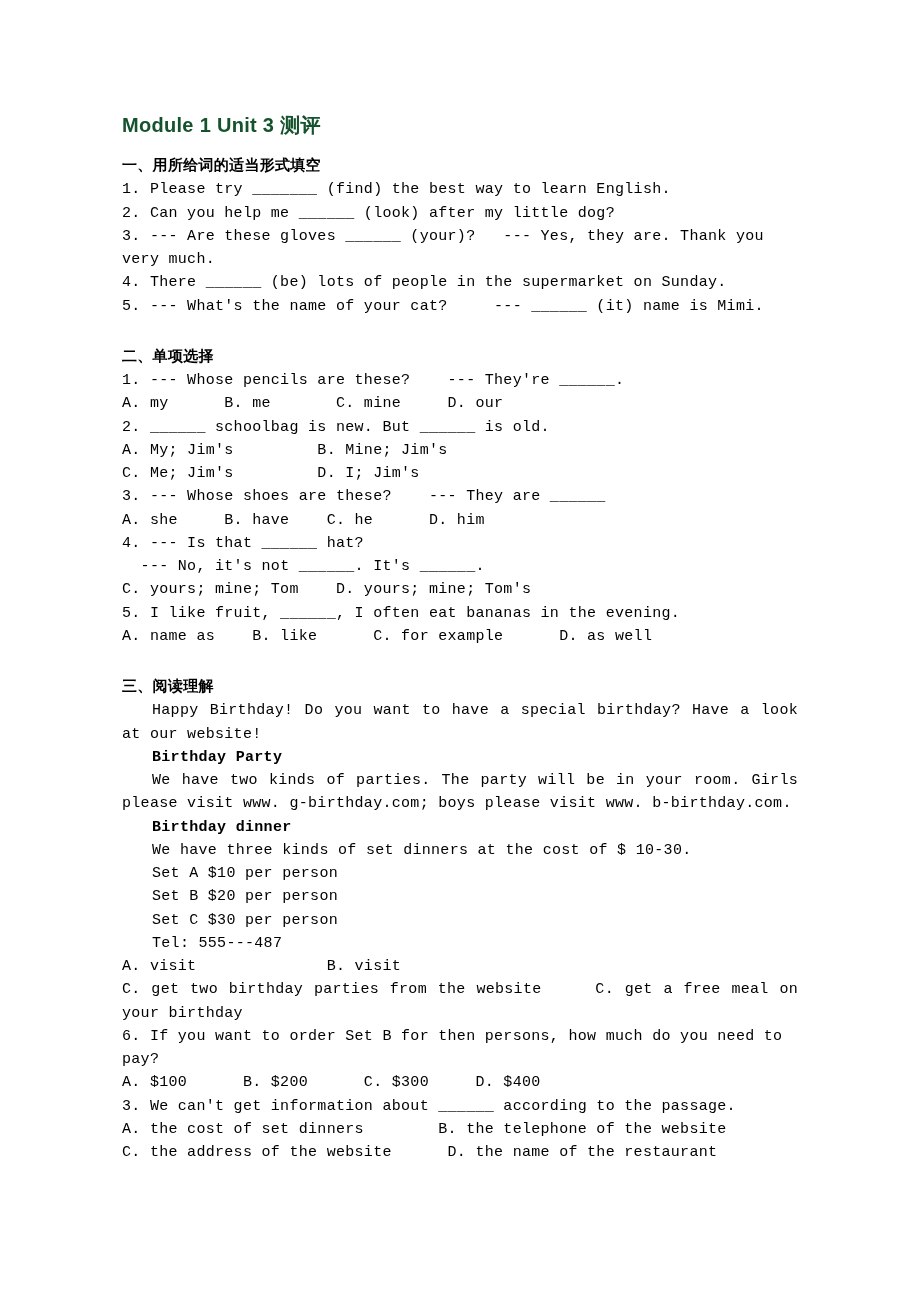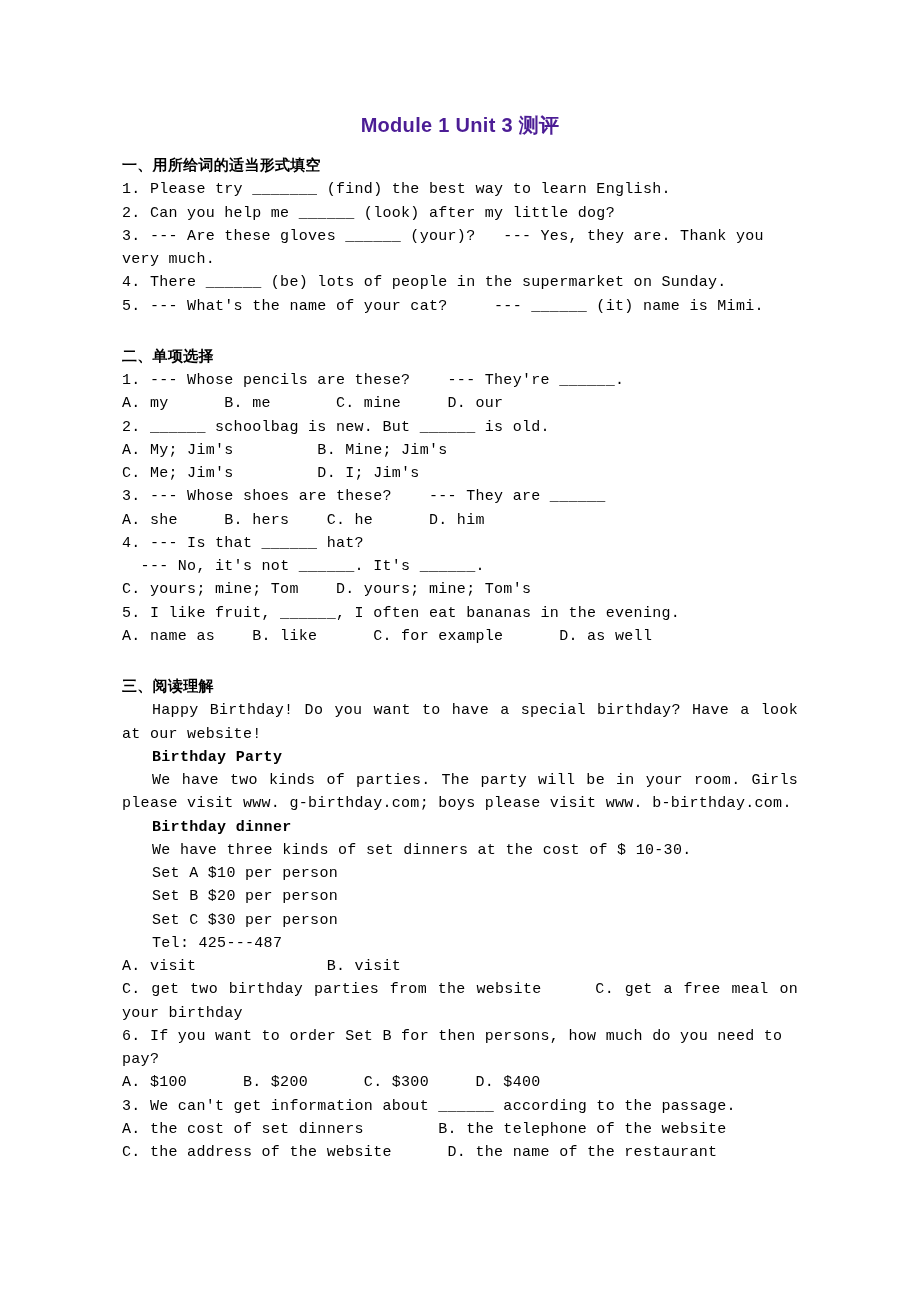--- a/index.html
+++ b/index.html
@@ -12,22 +12,22 @@
     width: 920px;
     min-height: 1302px;
     padding: 110px 122px 60px 122px;
     box-sizing: border-box;
     font-size: 15px;
     line-height: 1.55;
     color: #000;
     letter-spacing: 0.3px;
   }
   .title {
-    text-align: center;
-    color: #4c1d95;
+    text-align: left;
+    color: #14532d;
     font-weight: bold;
     font-size: 20px;
     font-family: "Microsoft YaHei", "SimHei", sans-serif;
   }
   .section-head {
     font-weight: bold;
     margin-top: 14px;
     margin-bottom: 0;
     font-family: Liberation Mono, monospace;
   }
@@ -63,39 +63,39 @@
 
   <div class="gap"></div>
 
   <div class="section-head">二、单项选择</div>
   <p class="line mono">1. --- Whose pencils are these?    --- They're ______.</p>
   <p class="line mono">A. my      B. me       C. mine     D. our</p>
   <p class="line mono">2. ______ schoolbag is new. But ______ is old.</p>
   <p class="line mono">A. My; Jim's         B. Mine; Jim's</p>
   <p class="line mono">C. Me; Jim's         D. I; Jim's</p>
   <p class="line mono">3. --- Whose shoes are these?    --- They are ______</p>
-  <p class="line mono">A. she     B. hers    C. he      D. him</p>
+  <p class="line mono">A. she     B. have    C. he      D. him</p>
   <p class="line mono">4. --- Is that ______ hat?</p>
   <p class="line mono">  --- No, it's not ______. It's ______.</p>
   <p class="line mono">C. yours; mine; Tom    D. yours; mine; Tom's</p>
   <p class="line mono">5. I like fruit, ______, I often eat bananas in the evening.</p>
   <p class="line mono">A. name as    B. like      C. for example      D. as well</p>
 
   <div class="gap"></div>
 
   <div class="section-head">三、阅读理解</div>
   <p class="line mono indent" style="text-align:justify">Happy Birthday! Do you want to have a special birthday? Have a look at our website!</p>
   <p class="line mono indent bold">Birthday Party</p>
   <p class="line mono indent" style="text-align:justify">We have two kinds of parties. The party will be in your room. Girls please visit www. g-birthday.com; boys please visit www. b-birthday.com.</p>
   <p class="line mono indent bold">Birthday dinner</p>
   <p class="line mono indent">We have three kinds of set dinners at the cost of $ 10-30.</p>
   <p class="line mono indent">Set A $10 per person</p>
   <p class="line mono indent">Set B $20 per person</p>
   <p class="line mono indent">Set C $30 per person</p>
-  <p class="line mono indent">Tel: 425---487</p>
+  <p class="line mono indent">Tel: 555---487</p>
   <p class="line mono">A. visit              B. visit</p>
   <p class="line mono" style="text-align:justify">C. get two birthday parties from the website     C. get a free meal on your birthday</p>
   <p class="line mono">6. If you want to order Set B for then persons, how much do you need to pay?</p>
   <p class="line mono">A. $100      B. $200      C. $300     D. $400</p>
   <p class="line mono">3. We can't get information about ______ according to the passage.</p>
   <p class="line mono">A. the cost of set dinners        B. the telephone of the website</p>
   <p class="line mono">C. the address of the website      D. the name of the restaurant</p>
 </div>
 
 </body></html>

